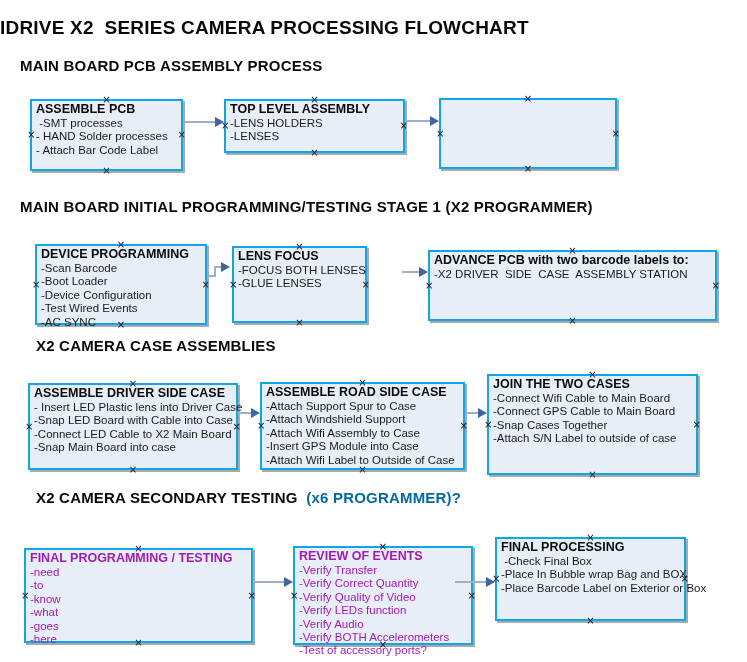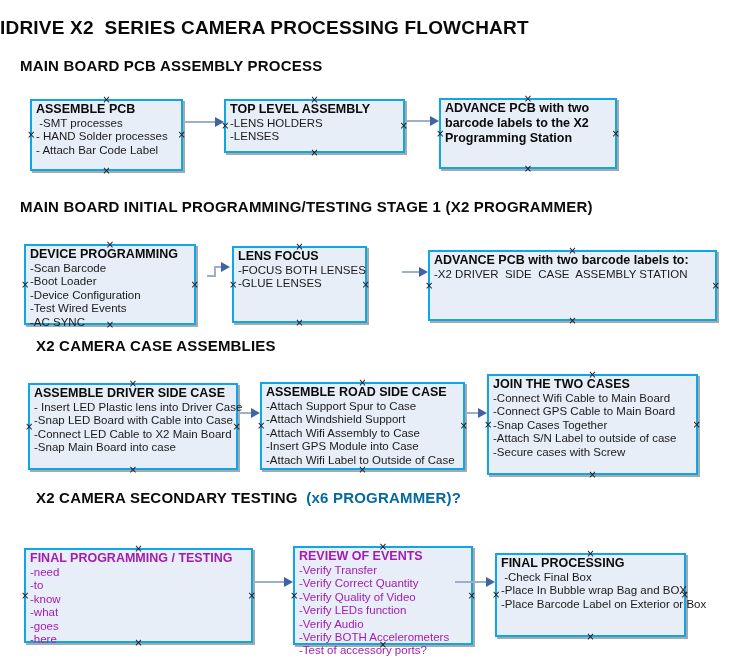--- a/index.html
+++ b/index.html
@@ -64,28 +64,27 @@
   <div class="box" style="left:224px;top:86px;width:181px;height:54px">
     <div class="bt">TOP LEVEL ASSEMBLY</div>
     <div class="ln">-LENS HOLDERS</div>
     <div class="ln">-LENSES</div>
   <span class="cp t">×</span>
       <span class="cp b">×</span>
       <span class="cp l">×</span>
       <span class="cp r">×</span>
     </div>
   <div class="box" style="left:439px;top:85px;width:178px;height:71px">
-    <div class="bt">ADVANCE PCB with two barcode labels to the X2 Programming Station</div>
-  <span class="cp t">×</span>
-      <span class="cp b">×</span>
-      <span class="cp l">×</span>
-      <span class="cp r">×</span>
-    </div>
-
-  <div class="box" style="left:24px;top:231px;width:172px;height:81px">
+  <span class="cp t">×</span>
+      <span class="cp b">×</span>
+      <span class="cp l">×</span>
+      <span class="cp r">×</span>
+    </div>
+
+  <div class="box" style="left:35px;top:231px;width:172px;height:81px">
     <div class="bt">DEVICE PROGRAMMING</div>
     <div class="ln">-Scan Barcode</div>
     <div class="ln">-Boot Loader</div>
     <div class="ln">-Device Configuration</div>
     <div class="ln">-Test Wired Events</div>
     <div class="ln">-AC SYNC</div>
   <span class="cp t">×</span>
       <span class="cp b">×</span>
       <span class="cp l">×</span>
       <span class="cp r">×</span>
@@ -130,21 +129,20 @@
       <span class="cp b">×</span>
       <span class="cp l">×</span>
       <span class="cp r">×</span>
     </div>
   <div class="box" style="left:487px;top:361px;width:211px;height:101px">
     <div class="bt">JOIN THE TWO CASES</div>
     <div class="ln">-Connect Wifi Cable to Main Board</div>
     <div class="ln">-Connect GPS Cable to Main Board</div>
     <div class="ln">-Snap Cases Together</div>
     <div class="ln">-Attach S/N Label to outside of case</div>
-    <div class="ln">-Secure cases with Screw</div>
   <span class="cp t">×</span>
       <span class="cp b">×</span>
       <span class="cp l">×</span>
       <span class="cp r">×</span>
     </div>
 
   <div class="box red-box" style="left:24px;top:535px;width:229px;height:95px">
     <div class="bt">FINAL PROGRAMMING / TESTING</div>
     <div class="ln">-need</div>
     <div class="ln">-to</div>
@@ -164,21 +162,21 @@
     <div class="ln">-Verify Quality of Video</div>
     <div class="ln">-Verify LEDs function</div>
     <div class="ln">-Verify Audio</div>
     <div class="ln">-Verify BOTH Accelerometers</div>
     <div class="ln">-Test of accessory ports?</div>
   <span class="cp t">×</span>
       <span class="cp b">×</span>
       <span class="cp l">×</span>
       <span class="cp r">×</span>
     </div>
-  <div class="box" style="left:495px;top:540px;width:191px;height:84px">
+  <div class="box" style="left:495px;top:524px;width:191px;height:84px">
     <div class="bt">FINAL PROCESSING</div>
     <div class="ln"> -Check Final Box</div>
     <div class="ln">-Place In Bubble wrap Bag and BOX</div>
     <div class="ln">-Place Barcode Label on Exterior or Box</div>
   <span class="cp t">×</span>
       <span class="cp b">×</span>
       <span class="cp l">×</span>
       <span class="cp r">×</span>
     </div>
 

